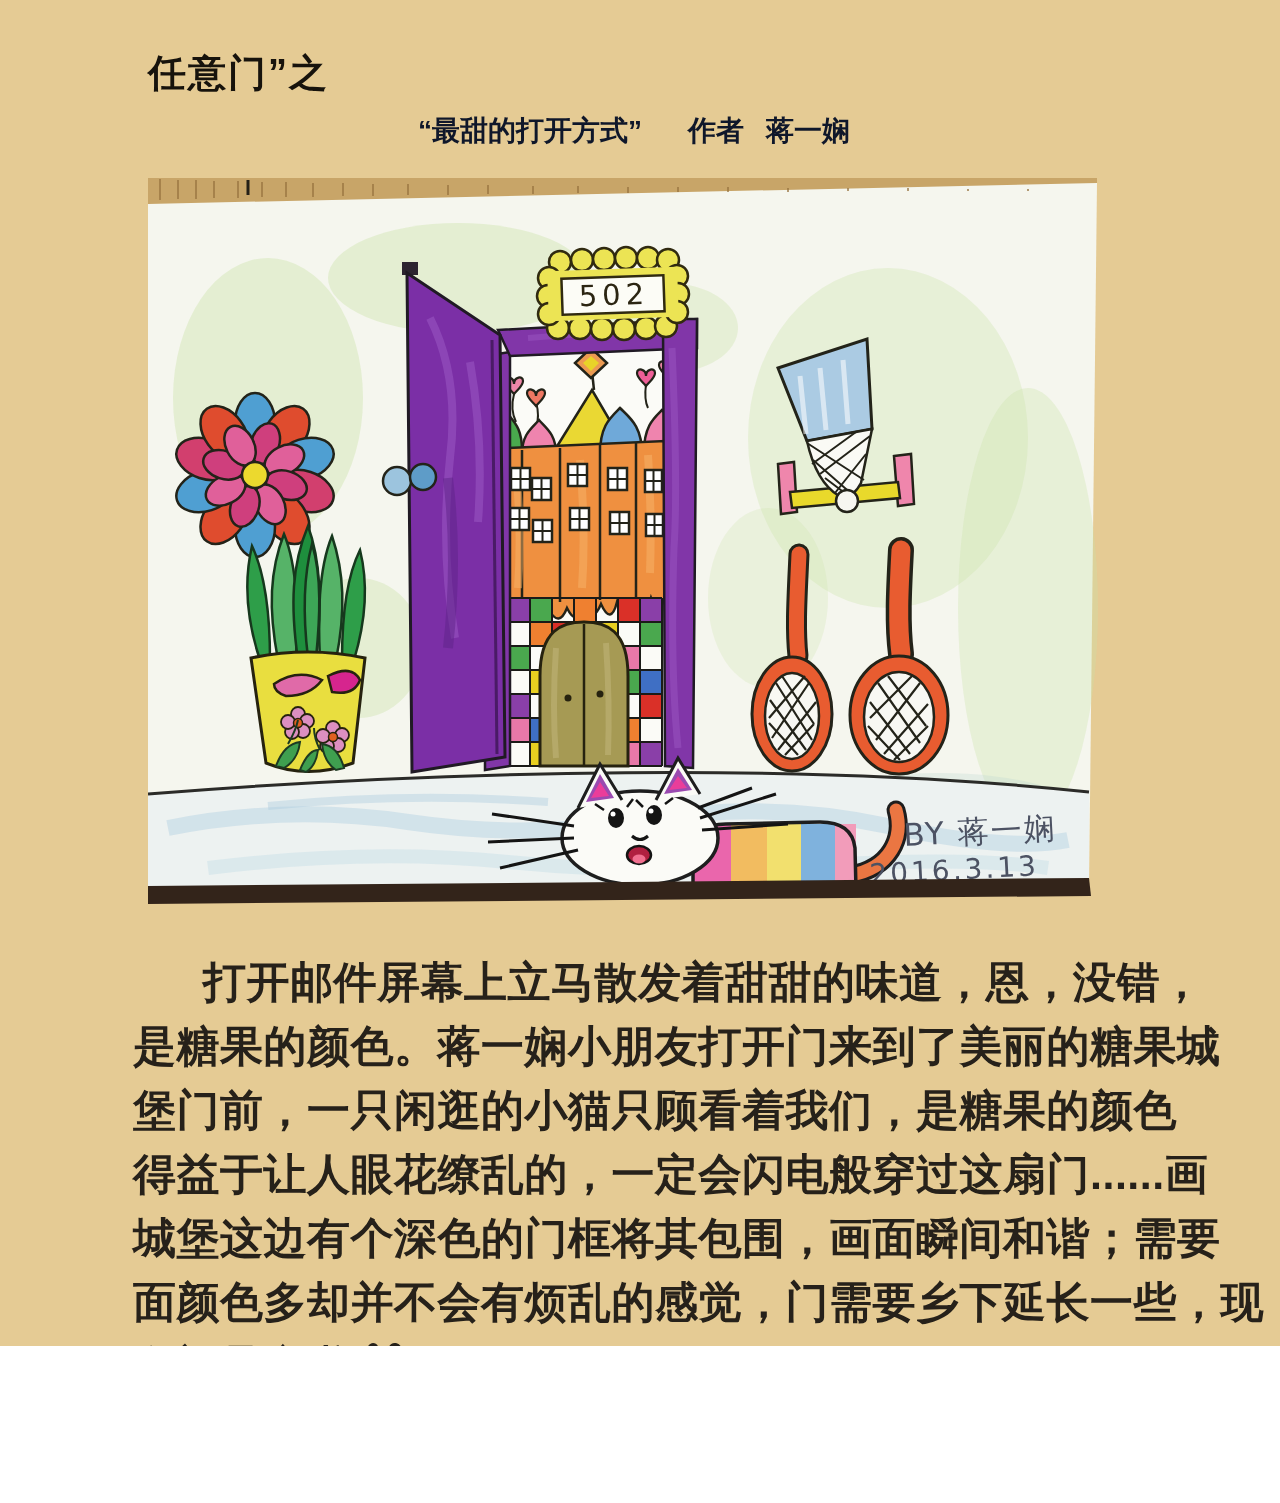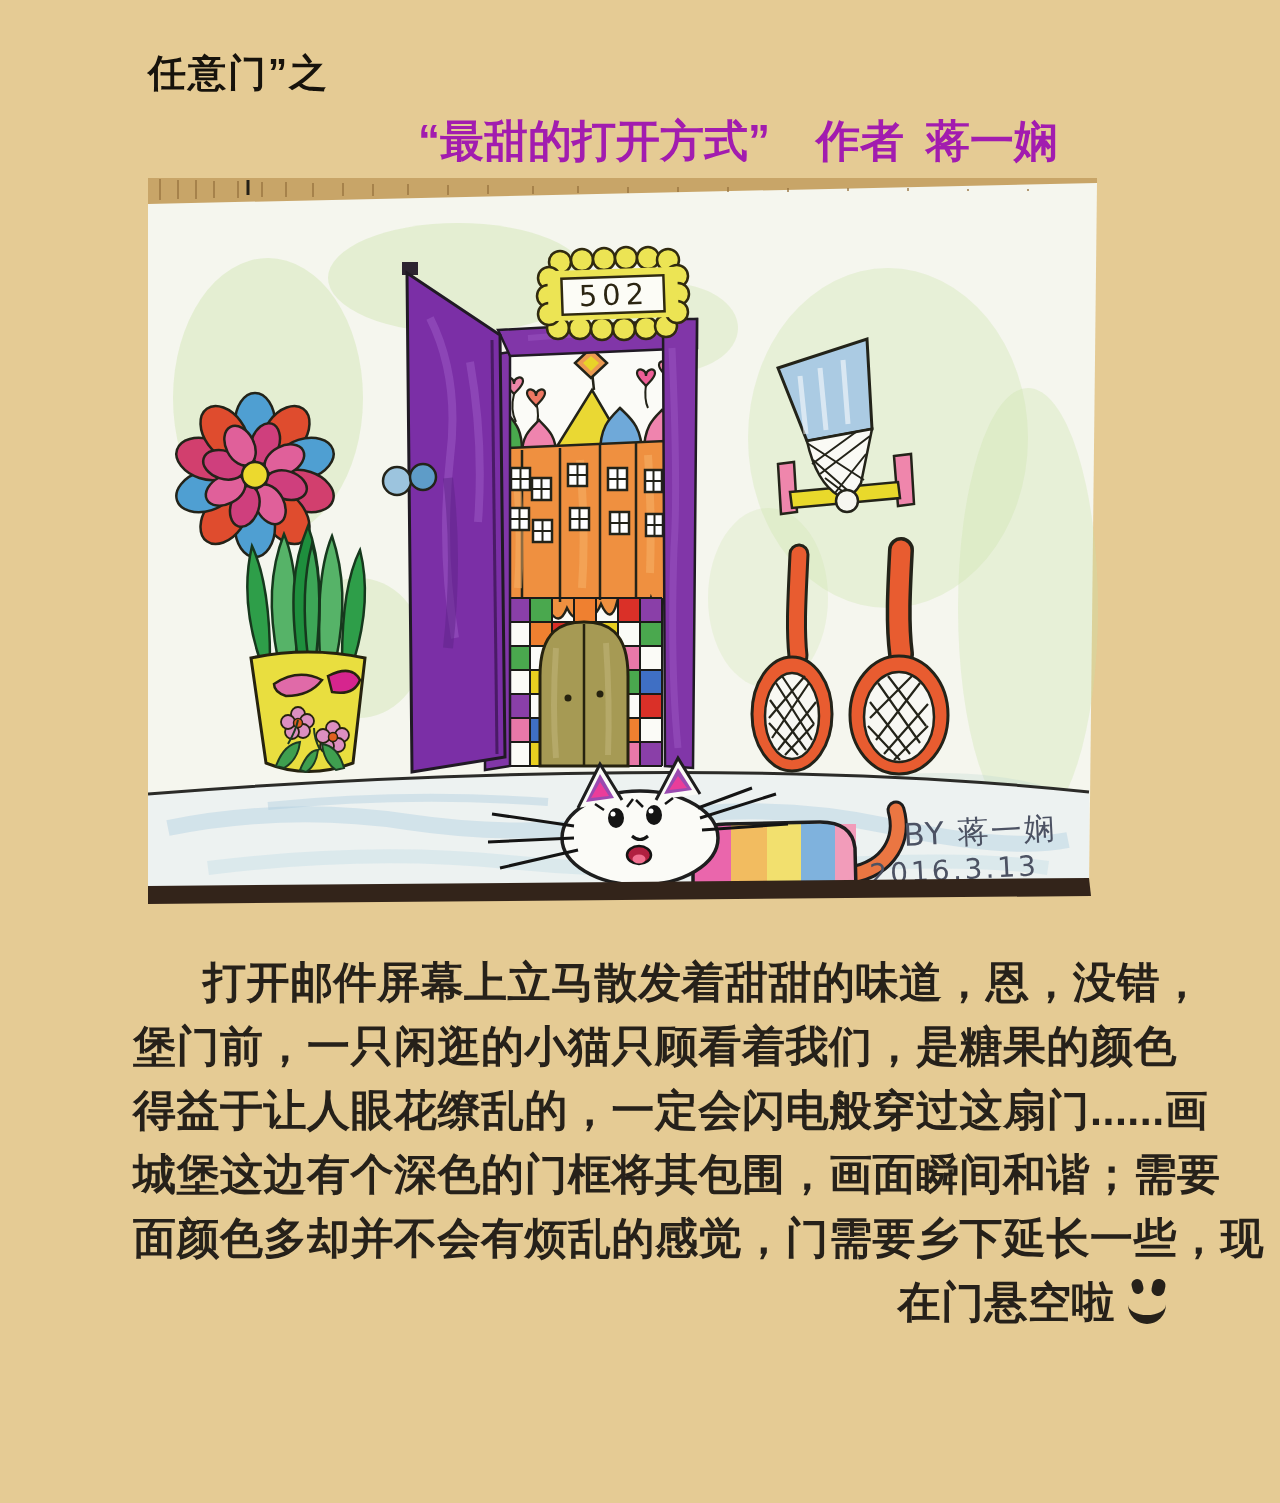--- a/index.html
+++ b/index.html
@@ -1,27 +1,27 @@
 <!DOCTYPE html>
 <html><head>
 <meta charset="utf-8">
 <style>
   html,body{margin:0;padding:0;}
-  .page{position:relative;width:1280px;height:1503px;background:#e5cb94;overflow:hidden;
+  .page{position:relative;width:1280px;height:1346px;background:#e5cb94;overflow:hidden;
         font-family:"Liberation Sans","DejaVu Sans",sans-serif;color:#241f17;}
   .series-title{position:absolute;left:148px;top:48px;font-size:38px;font-weight:700;
         letter-spacing:2px;margin:0;color:#17130c;}
-  .subtitle{position:absolute;left:418px;top:112px;font-size:44px;font-weight:700;color:#a21caf;}
+  .subtitle{position:absolute;left:418px;top:112px;font-size:28px;font-weight:700;color:#0f172a;}
   .subtitle .author-label{margin-left:46px;}
   .subtitle .author-name{margin-left:22px;}
   .photo{position:absolute;left:148px;top:178px;width:960px;height:735px;}
   .photo svg{display:block;width:960px;height:735px;}
   .review{position:absolute;left:133px;top:950px;width:1040px;font-size:43px;line-height:64px;
         font-weight:600;color:#26211a;letter-spacing:.5px;}
-  .review .line{height:64px;white-space:nowrap;text-align:right;}
+  .review .line{height:64px;white-space:nowrap;}
   .review .line:first-child{text-indent:70px;}
   .smiley{display:inline-block;position:relative;width:48px;height:44px;vertical-align:-6px;margin-left:10px;}
   .smiley .eye{position:absolute;top:0;width:11px;height:15px;background:#26211a;border-radius:6px;}
   .smiley .eye.l{left:7px;transform:rotate(-14deg);}
   .smiley .eye.r{left:27px;width:13px;height:17px;transform:rotate(12deg);}
   .smiley .mouth{position:absolute;left:3px;top:6px;width:38px;height:30px;border-radius:50%;
         border-bottom:9px solid #26211a;}
 </style>
 </head>
 <body>
@@ -358,20 +358,21 @@
       <text x="756" y="668" font-size="31" letter-spacing="2" fill="#4c5263" transform="rotate(-3 756 668)">BY 蒋一娴</text>
       <text x="722" y="706" font-size="28" letter-spacing="3" fill="#4c5263" transform="rotate(-3 722 706)">2016.3.13</text>
     </g>
 
     <polygon points="0,708 941,700 943,718 0,726" fill="#33241a"></polygon>
   </svg>
   </div>
 
   <div class="review">
     <div class="line">打开邮件屏幕上立马散发着甜甜的味道，恩，没错，</div>
+    <div class="line">是糖果的颜色。蒋一娴小朋友打开门来到了美丽的糖果城</div>
     <div class="line">堡门前，一只闲逛的小猫只顾看着我们，是糖果的颜色</div>
     <div class="line">得益于让人眼花缭乱的，一定会闪电般穿过这扇门......画</div>
     <div class="line">城堡这边有个深色的门框将其包围，画面瞬间和谐；需要</div>
     <div class="line">面颜色多却并不会有烦乱的感觉，门需要乡下延长一些，现</div>
     <div class="line">
       <span>在门悬空啦</span><span class="smiley"><span class="eye l"></span><span class="eye r"></span><span class="mouth"></span></span>
     </div>
   </div>
 
 </div>

